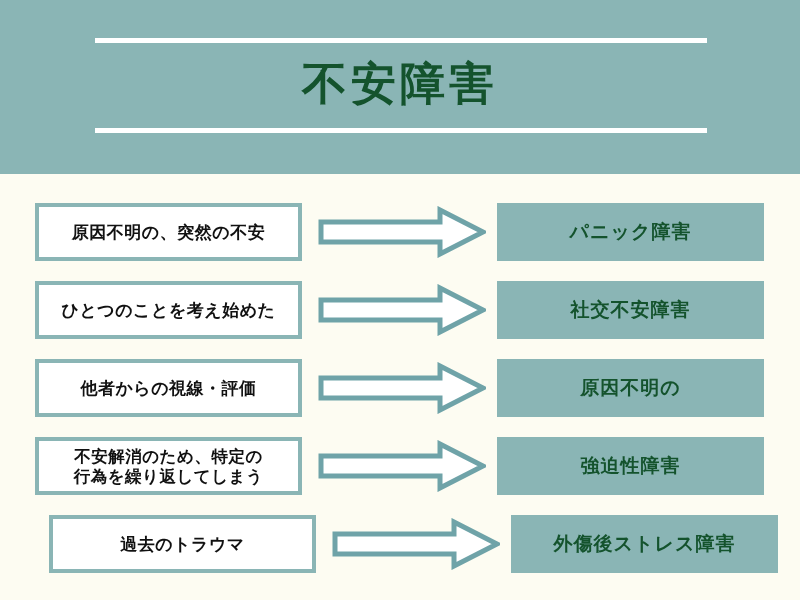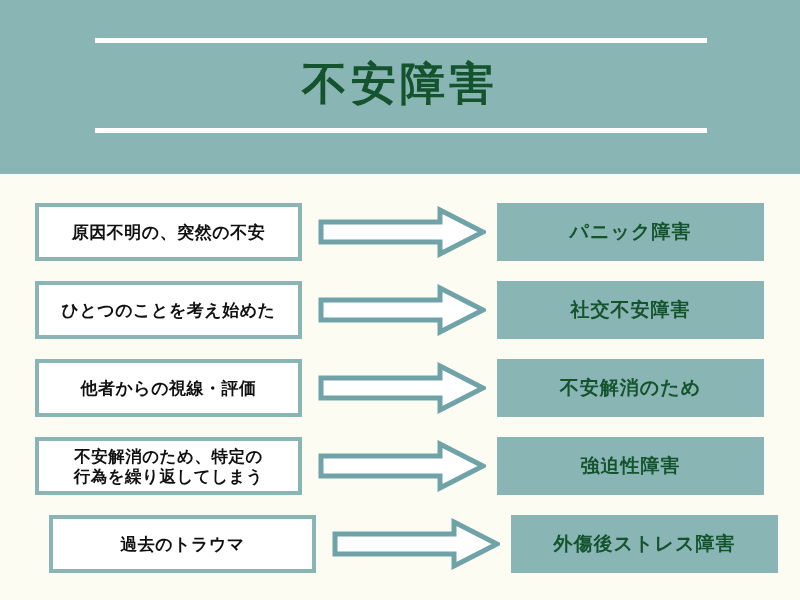--- a/index.html
+++ b/index.html
@@ -180,21 +180,21 @@
     <div class="row r2">
       <div class="cause-box">
         <div class="cause-text">他者からの視線・評価</div>
       </div>
       <div class="arrow-wrap">
         <svg viewBox="0 0 168 52" xmlns="http://www.w3.org/2000/svg">
           <polygon points="3,16 122,16 122,4 165,26 122,48 122,36 3,36" fill="#ffffff" stroke="#6fa3a8" stroke-width="5" stroke-linejoin="miter"></polygon>
         </svg>
       </div>
       <div class="disorder-box">
-        <div class="disorder-text">不安解消のため</div>
+        <div class="disorder-text">原因不明の</div>
       </div>
     </div>
 
     <div class="row r3">
       <div class="cause-box">
         <div class="cause-text two-line">不安解消のため、特定の
 行為を繰り返してしまう</div>
       </div>
       <div class="arrow-wrap">
         <svg viewBox="0 0 168 52" xmlns="http://www.w3.org/2000/svg">

